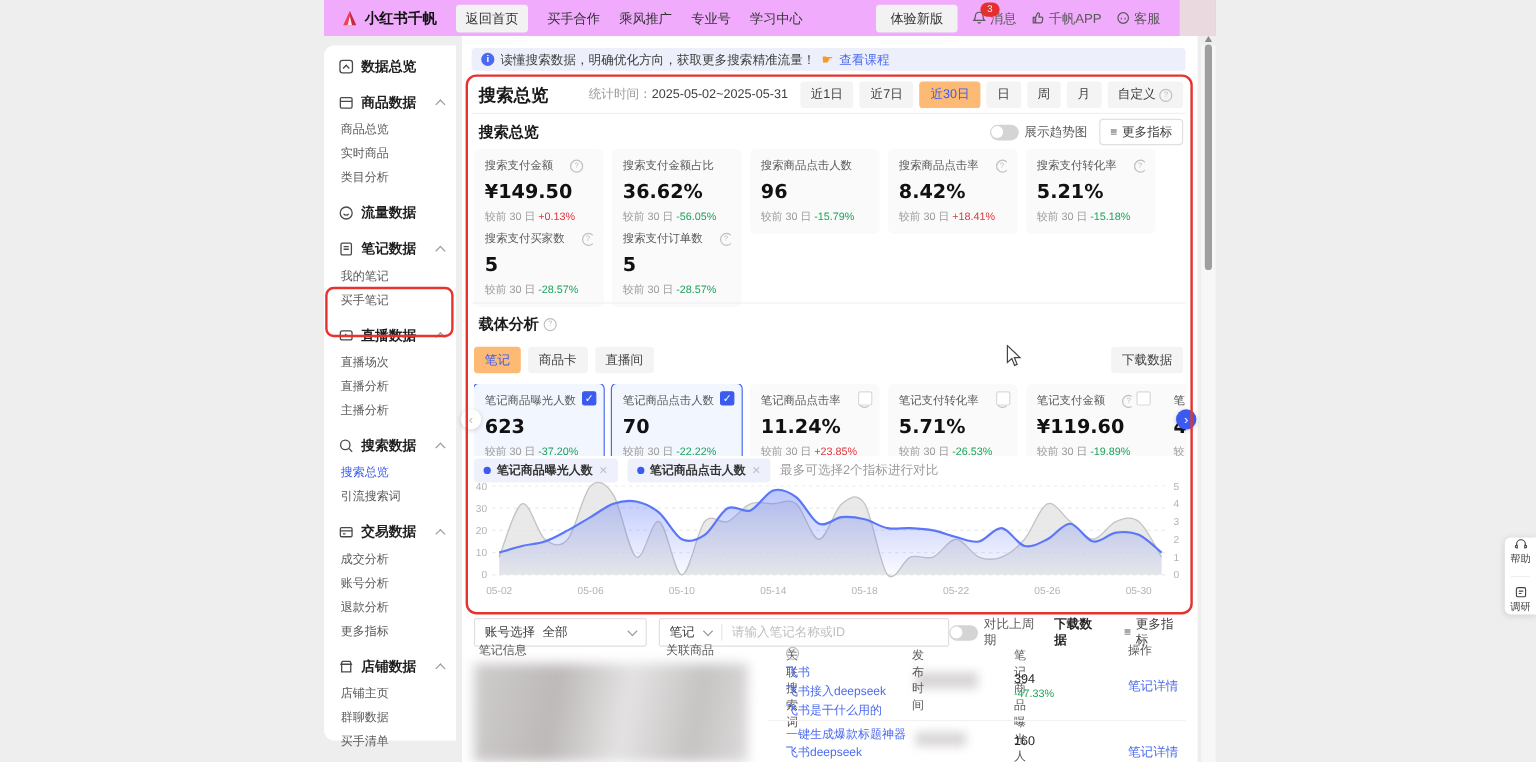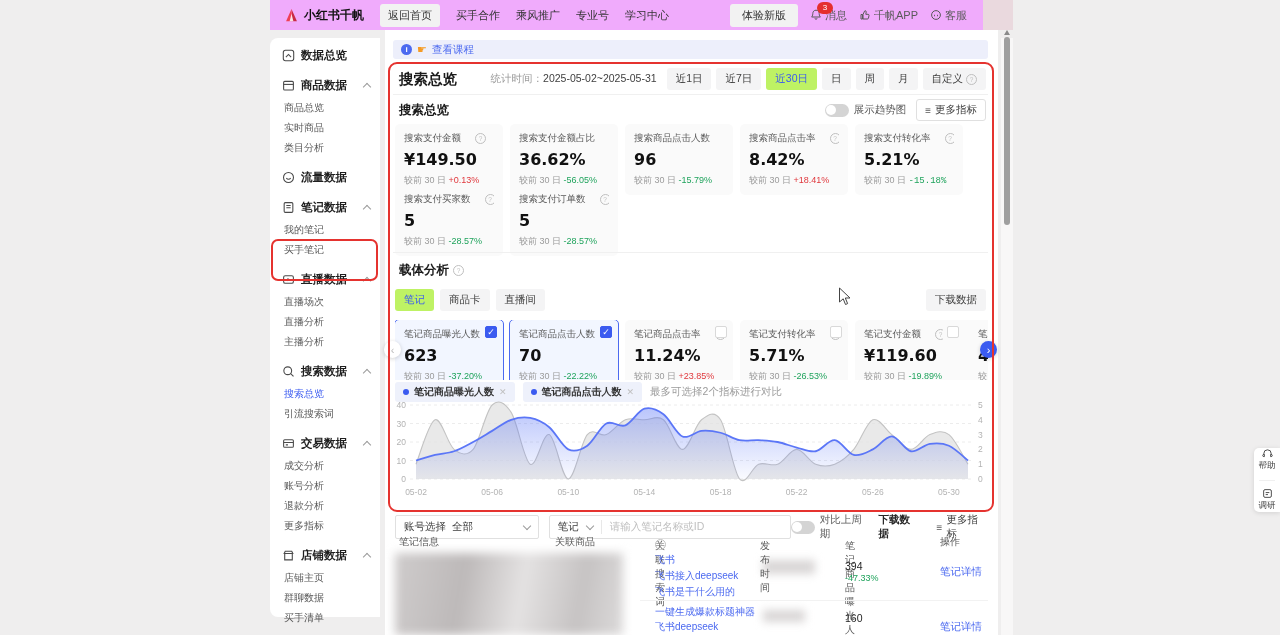--- a/index.html
+++ b/index.html
@@ -37,21 +37,21 @@
   .banner{left:393px;top:40px;width:595px;height:19px;background:#edeffb;border-radius:3px;display:flex;align-items:center;gap:5px;padding:0 8px;box-sizing:border-box;font-size:10.5px;color:#404040;z-index:2}
   .info-i{width:11px;height:11px;border-radius:50%;background:#4c6af0;color:#fff;font-size:8px;line-height:11px;text-align:center;font-weight:bold;flex:none}
   .hand{color:#f59a23;font-size:11px}
   .link-blue{color:#4c6af0;cursor:pointer}
   .sec-head{left:399px;top:66px;width:587px;height:26px;display:flex;align-items:center;z-index:2}
   .sec-title{font-size:14.5px;font-weight:bold;color:#1a1a1a}
   .stat{margin-left:auto;color:#9b9b9b;font-size:10.5px}
   .stat b{color:#404040;font-weight:normal}
   .chips{display:flex;gap:5px;margin-left:10px}
   .chip{background:#f4f4f5;border-radius:3px;padding:4px 9px;font-size:10.5px;color:#404040;cursor:pointer;white-space:nowrap}
-  .chip.on{background:#bef264;color:#3b5bf0}
+  .chip.on{background:#fdba74;color:#3b5bf0}
   .hdiv{left:393px;height:1px;background:#f0f0f0;width:595px;z-index:2}
   .sub-head{left:399px;top:99px;width:587px;height:22px;display:flex;align-items:center;z-index:2}
   .sub-title{font-size:12.5px;font-weight:bold;color:#1a1a1a}
   .toggle{width:24px;height:13px;border-radius:7px;background:#d4d4d4;position:relative;flex:none;cursor:pointer}
   .toggle::after{content:"";position:absolute;left:1.5px;top:1.5px;width:10px;height:10px;border-radius:50%;background:#fff}
   .tgl-row{display:flex;align-items:center;gap:5px;color:#595959;font-size:10.5px}
   .btn-more{display:flex;align-items:center;gap:4px;border:1px solid #e0e0e0;border-radius:3px;padding:3px 8px;font-size:10.5px;color:#404040;margin-left:10px;cursor:pointer}
   .bars{font-size:10px;color:#595959}
   
   .cardrow{display:flex;gap:7px;z-index:2}
@@ -270,20 +270,21 @@
     <span>买手清单</span>
   </div>
 
 </div>
 
 <div class="abs main"></div>
 <div class="abs gutter"></div>
 
 <div class="abs banner">
   <span class="info-i">i</span>
+  <span>读懂搜索数据，明确优化方向，获取更多搜索精准流量！</span>
   <span class="hand">☛</span>
   <span class="link-blue">查看课程</span>
 </div>
 
 <div class="abs sec-head">
   <span class="sec-title">搜索总览</span>
   <span class="stat"><span>统计时间：</span><b>2025-05-02~2025-05-31</b></span>
   <div class="chips">
     <span class="chip">近1日</span>
     <span class="chip">近7日</span>
@@ -343,21 +344,21 @@
       </div>
     <div class="mval">8.42%</div>
     <div class="mcmp"><span>较前 30 日</span> <span style="color: rgb(224, 56, 61);">+18.41%</span></div>
   </div>
   <div class="mcard">
     <div class="mlabel">
         <span>搜索支付转化率</span>
         <span class="q">?</span>
       </div>
     <div class="mval">5.21%</div>
-    <div class="mcmp"><span>较前 30 日</span> <span style="color: rgb(31, 163, 92); font-family: Liberation Mono, monospace;">-15.18%</span></div>
+    <div class="mcmp"><span>较前 30 日</span> <span style="color: rgb(31, 163, 92);">-15.18%</span></div>
   </div>
 </div>
 
 <div class="abs cardrow" style="left:395px;top:185px">
   <div class="mcard">
     <div class="mlabel">
         <span>搜索支付买家数</span>
         <span class="q">?</span>
       </div>
     <div class="mval">5</div>

